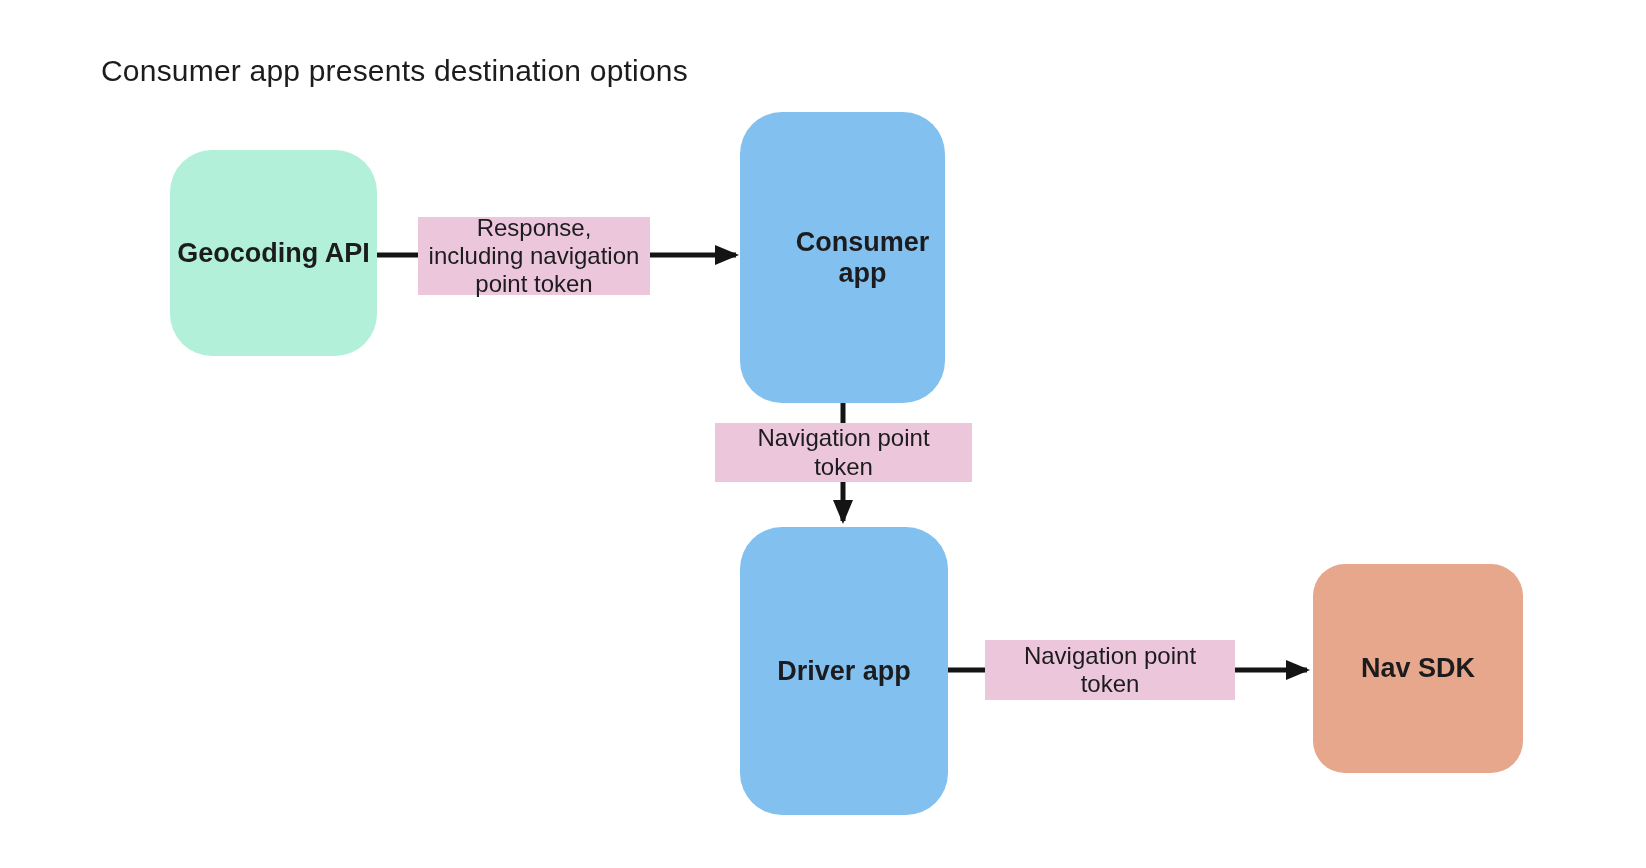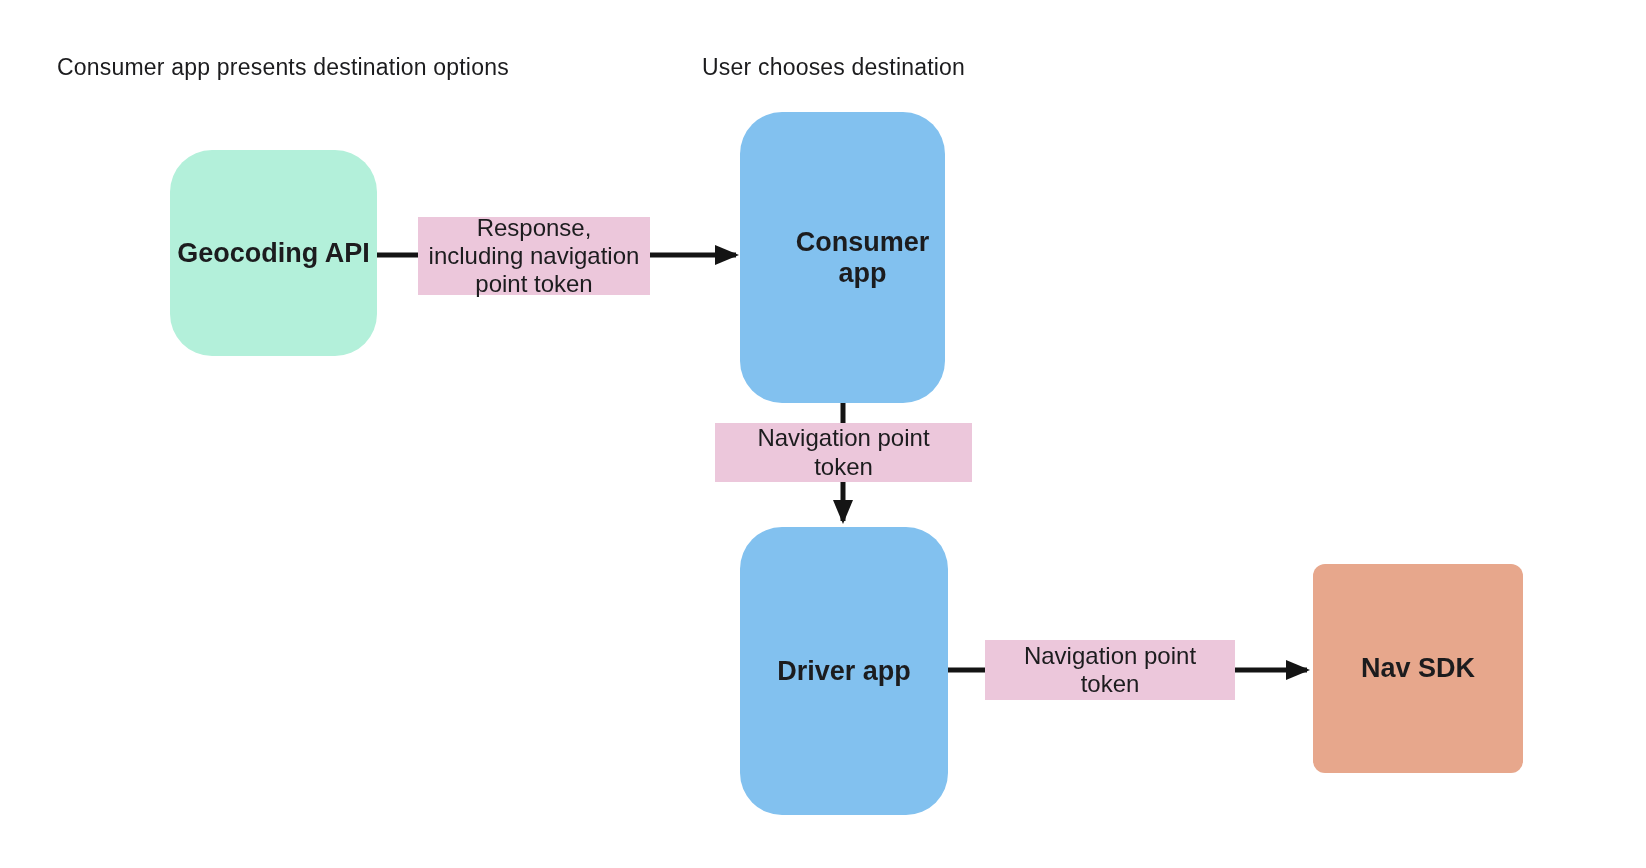--- a/index.html
+++ b/index.html
@@ -20,25 +20,26 @@
   .canvas {
     position: relative;
     width: 1646px;
     height: 868px;
     background: var(--background);
     overflow: hidden;
   }
   .stage-heading {
     position: absolute;
     top: 54px;
-    font-size: 23px;
+    font-size: 30px;
     font-weight: 400;
     letter-spacing: 0.2px;
     color: var(--text-black);
     white-space: nowrap;
+    margin-left: 44px;
   }
   #heading-1 { left: 57px; }
   #heading-2 { left: 702px; }
   #heading-3 { left: 1208px; }
 
   .arrow-layer {
     position: absolute;
     left: 0; top: 0;
     width: 1646px;
     height: 868px;
@@ -57,21 +58,21 @@
     align-items: center;
     justify-content: center;
     font-size: 27px;
     font-weight: 700;
     text-align: center;
     color: var(--text-black);
   }
   #node-geocoding { left: 170px; top: 150px; width: 207px; height: 206px; background: var(--node-mint); }
   #node-consumer  { left: 740px; top: 112px; width: 205px; height: 291px; background: var(--node-blue); padding-left: 40px; }
   #node-driver    { left: 740px; top: 527px; width: 208px; height: 288px; background: var(--node-blue); }
-  #node-navsdk    { left: 1313px; top: 564px; width: 210px; height: 209px; background: var(--node-orange); border-radius: 12px; }
+  #node-navsdk    { left: 1313px; top: 564px; width: 210px; height: 209px; background: var(--node-orange); border-radius: 32px; }
 
   .edge-label {
     position: absolute;
     background: var(--edge-label-pink);
     display: flex;
     align-items: center;
     justify-content: center;
     text-align: center;
     font-size: 24px;
     font-weight: 400;
@@ -82,21 +83,20 @@
   #edge-label-1 { left: 418px; top: 217px; width: 232px; height: 78px; }
   #edge-label-2 { left: 715px; top: 423px; width: 257px; height: 59px; }
   #edge-label-3 { left: 985px; top: 640px; width: 250px; height: 60px; }
 </style>
 </head>
 <body>
 
 <div class="canvas">
 
   <div class="stage-heading" id="heading-1">Consumer app presents destination options</div>
-  <div class="stage-heading" id="heading-2">User chooses destination</div>
 
   <svg class="arrow-layer" viewBox="0 0 1646 868" xmlns="http://www.w3.org/2000/svg" aria-hidden="true">
     <defs>
       <marker id="ah" markerUnits="userSpaceOnUse" markerWidth="24" markerHeight="20" viewBox="0 0 24 20" refX="21" refY="10" orient="auto">
         <path class="arrow-head" d="M0,0 L24,10 L0,20 Z"></path>
       </marker>
     </defs>
     <path class="arrow-line" marker-end="url(#ah)" d="M 377 255 L 736 255"></path>
     <path class="arrow-line" marker-end="url(#ah)" d="M 843 403 L 843 521"></path>
     <path class="arrow-line" marker-end="url(#ah)" d="M 948 670 L 1307 670"></path>

